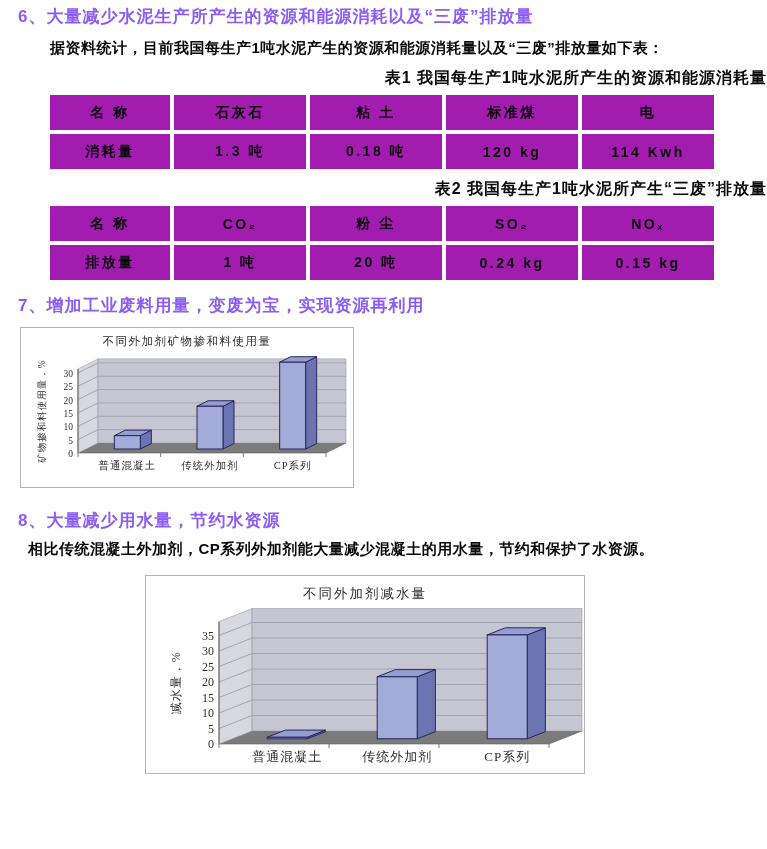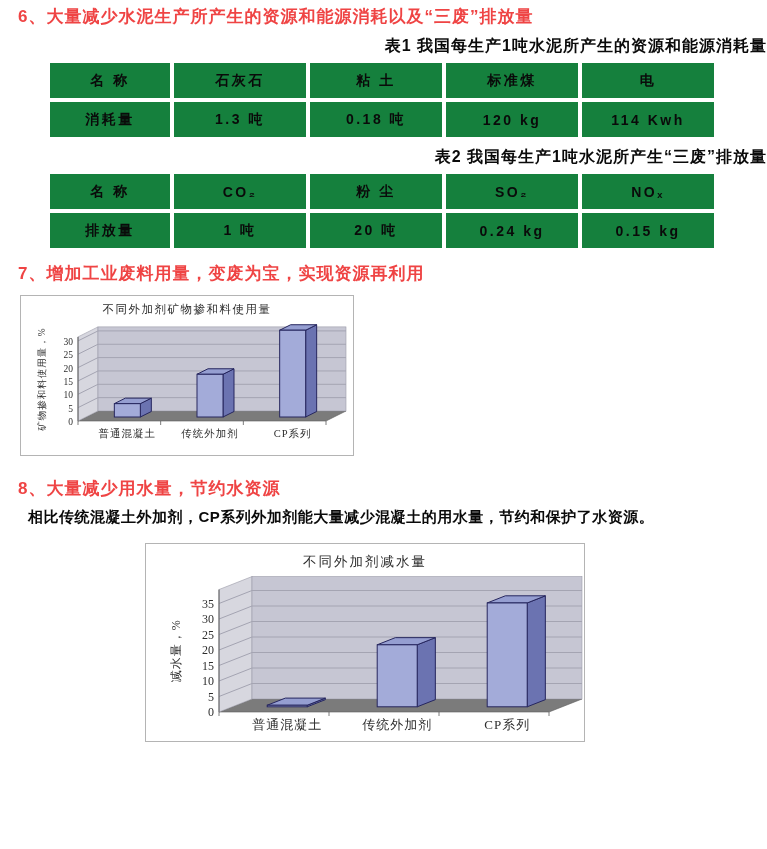--- a/index.html
+++ b/index.html
@@ -2,56 +2,57 @@
 <html><head>
 <meta charset="utf-8">
 <style>
   html,body{margin:0;padding:0;background:#ffffff;}
   .page{
     position:relative;width:767px;height:849px;overflow:hidden;background:#ffffff;
     font-family:"Liberation Sans","DejaVu Sans",sans-serif;color:#0a0a0a;
   }
   .h{
     margin:0 18px 0 18px;padding-top:6px;
-    font-size:17px;font-weight:700;letter-spacing:1px;color:#ef4444;line-height:22px;
+    font-size:17px;font-weight:700;letter-spacing:1px;color:#8b5cf6;line-height:22px;
   }
   .h7{margin-top:5px;}
   .h8{margin-top:16px;}
   .body{
     font-size:15px;font-weight:700;line-height:24px;letter-spacing:.5px;
     margin:6px 20px 0 20px;text-align:justify;
   }
   .indent{text-indent:2em;}
   .p2{margin-top:8px;}
   .tcaption{
     margin-top:8px;text-align:right;font-size:16px;font-weight:700;letter-spacing:1px;
   }
   .c2{margin-top:6px;padding-left:20px;}
   table.gtable{
     width:672px;margin:2px 0 0 46px;border-collapse:separate;border-spacing:4px;
     table-layout:fixed;background:#ffffff;
   }
   table.gtable td{
-    background:#15803d;height:33px;text-align:center;vertical-align:middle;
+    background:#a21caf;height:33px;text-align:center;vertical-align:middle;
     font-size:14px;font-weight:700;letter-spacing:2.5px;
   }
   .row7{display:flex;align-items:flex-start;gap:10px;margin:10px 20px 0 20px;}
   .para7{flex:1;margin:8px 0 0 0;line-height:37px;letter-spacing:2.5px;}
   .chartbox{background:#ffffff;border:1px solid #b4b4b4;}
   .chart1{flex:0 0 332px;width:332px;height:159px;}
   .chart2{width:438px;height:197px;margin:16px 0 0 145px;}
   .p8{margin:6px 20px 0 28px;line-height:21px;letter-spacing:.5px;}
 </style>
 </head>
 <body>
 
 <div class="page">
 
   <h2 class="h">6、大量减少水泥生产所产生的资源和能源消耗以及“三废”排放量</h2>
 
+  <p class="body indent p2">据资料统计，目前我国每生产1吨水泥产生的资源和能源消耗量以及“三废”排放量如下表：</p>
 
   <div class="tcaption">表1 我国每生产1吨水泥所产生的资源和能源消耗量</div>
   <table class="gtable">
     <colgroup>
         <col style="width:120px">
         <col style="width:132px">
         <col style="width:132px">
         <col style="width:132px">
         <col style="width:132px">
       </colgroup>

